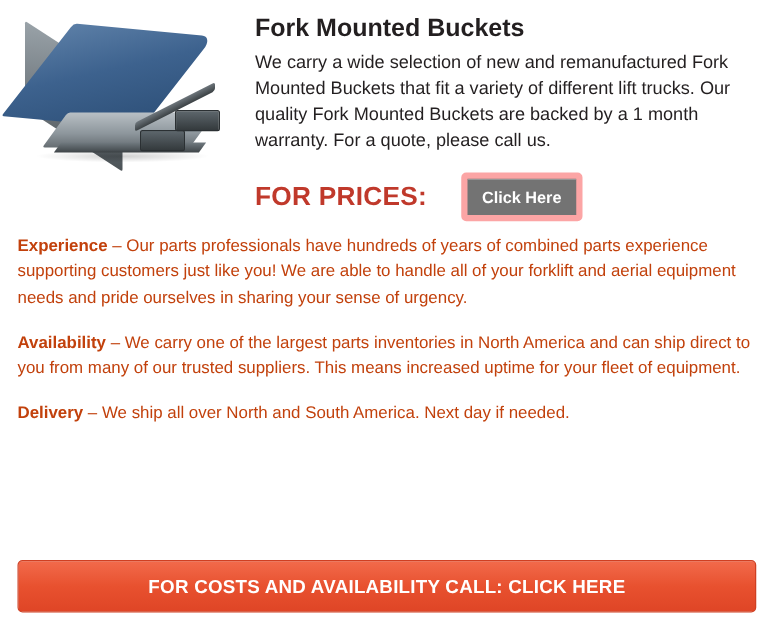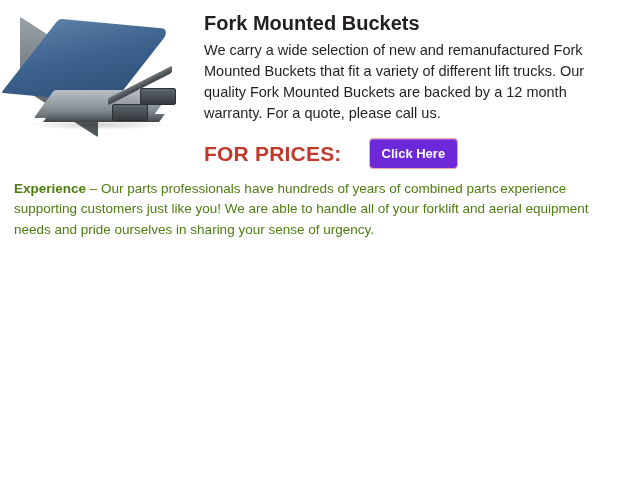--- a/index.html
+++ b/index.html
@@ -137,41 +137,41 @@
   }
   .prices-label {
     font-size: 21px;
     font-weight: bold;
     color: #c0392b;
     letter-spacing: 0.2px;
     margin-right: 27px;
   }
   .click-here-btn {
     display: inline-block;
-    background: #6d28d9;
+    background: #737373;
     color: #ffffff;
     font-size: 13px;
     font-weight: bold;
     padding: 7px 12px;
-    border: 1px solid #fca5a5;
+    border: 5px solid #fca5a5;
     border-radius: 4px;
     box-shadow: 0 1px 0 rgba(255,255,255,0.25) inset;
     cursor: pointer;
     white-space: nowrap;
   }
 
   
   .body-sections {
     padding: 10px 14px 0 14px;
   }
   .section {
     margin: 0 0 16px 0;
     font-size: 13.5px;
     line-height: 1.5;
-    color: #4d7c0f;
+    color: #c2410c;
   }
   .section .lead {
     font-weight: bold;
   }
 
   
   .cta {
     position: absolute;
     left: 14px;
     right: 14px;
@@ -205,36 +205,43 @@
         <div class="bkt-edge"></div>
         <div class="bkt-bar"></div>
         <div class="bkt-pocket p1"></div>
         <div class="bkt-pocket p2"></div>
         <div class="bkt-shadow"></div>
       </div>
     </div>
 
     <div class="intro">
       <div class="page-title">Fork Mounted Buckets</div>
-      <p class="intro-text">We carry a wide selection of new and remanufactured Fork Mounted Buckets that fit a variety of different lift trucks.  Our quality Fork Mounted Buckets are backed by a 12 month warranty.  For a quote, please call us.</p>
+      <p class="intro-text">We carry a wide selection of new and remanufactured Fork Mounted Buckets that fit a variety of different lift trucks.  Our quality Fork Mounted Buckets are backed by a 1 month warranty.  For a quote, please call us.</p>
 
       <div class="prices-row">
         <span class="prices-label">FOR PRICES:</span>
         <span class="click-here-btn">Click Here</span>
       </div>
     </div>
 
   </div>
 
   <div class="body-sections">
 
     <p class="section">
       <span class="lead">Experience</span><span> – Our parts professionals have hundreds of years of combined parts experience supporting customers just like you!  We are able to handle all of your forklift and aerial equipment needs and pride ourselves in sharing your sense of urgency.</span>
     </p>
 
-
-
+    <p class="section">
+      <span class="lead">Availability</span><span> – We carry one of the largest parts inventories in North America and can ship direct to you from many of our trusted suppliers.  This means increased uptime for your fleet of equipment.</span>
+    </p>
+
+
+    <p class="section">
+      <span class="lead">Delivery</span><span> – We ship all over North and South America.  Next day if needed.</span>
+    </p>
 
 
   </div>
 
+  <div class="cta">FOR COSTS AND AVAILABILITY CALL: CLICK HERE</div>
 
 </div>
 
 </body></html>

